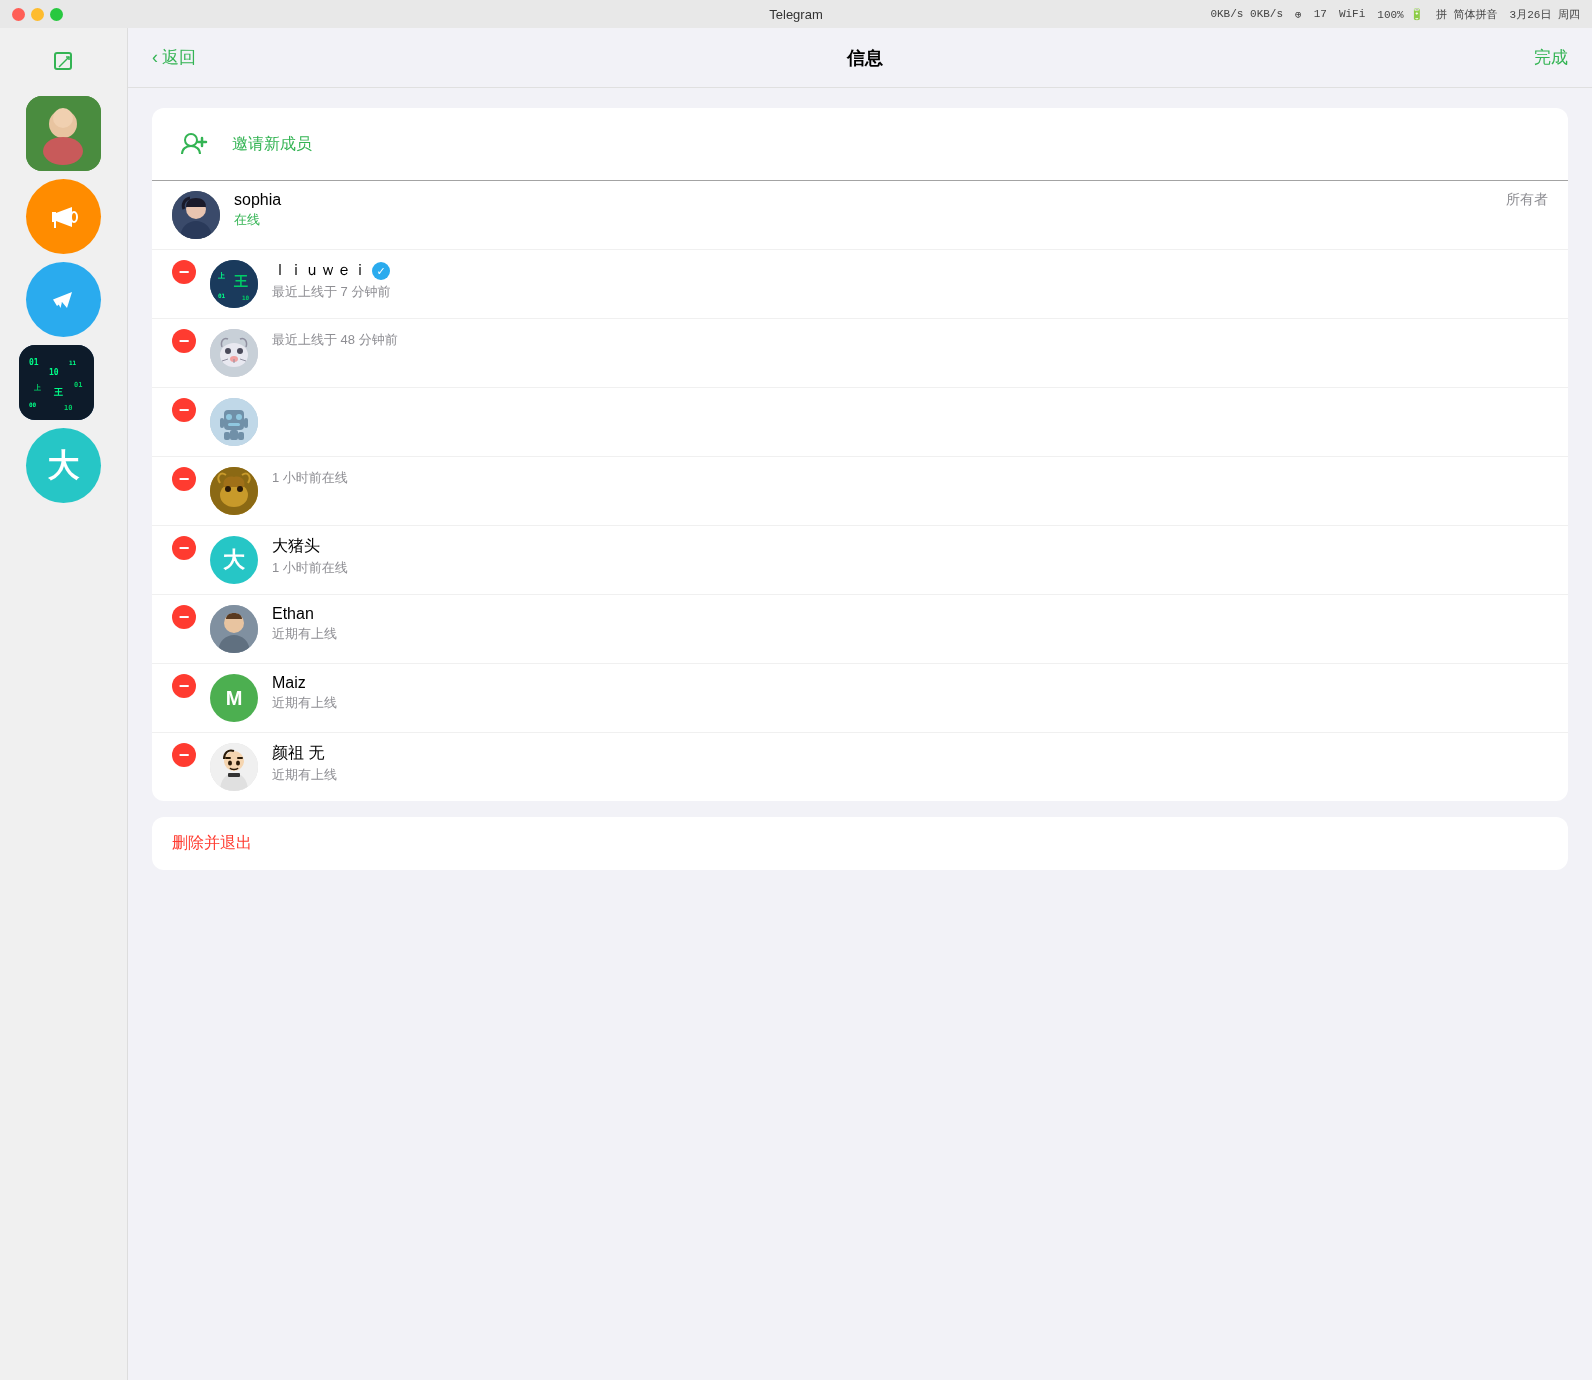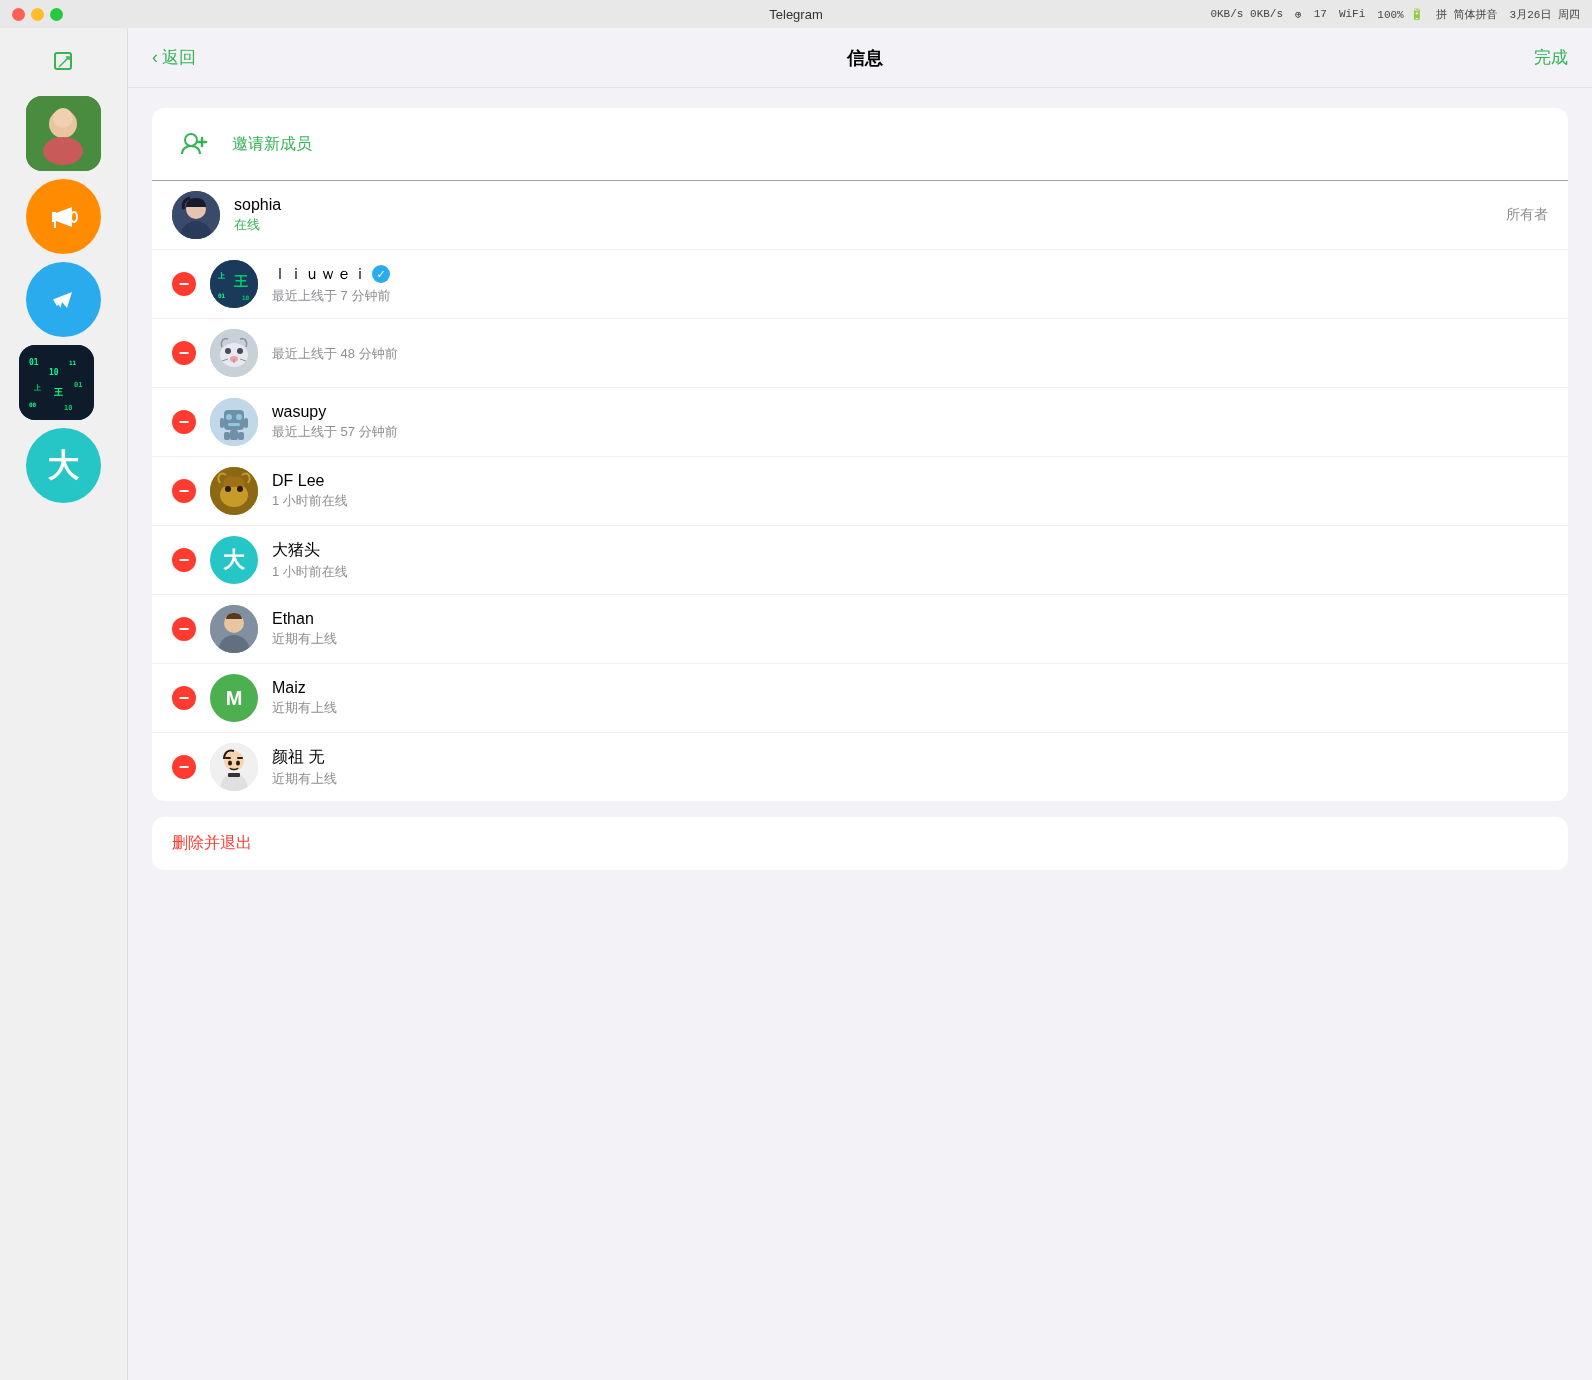--- a/index.html
+++ b/index.html
@@ -190,21 +190,20 @@
     }
     .invite-text {
       font-size: 16px;
       color: #34b454;
       font-weight: 400;
     }
 
     
     .member-row {
       display: flex;
-      align-items: center;
       padding: 10px 20px;
       border-bottom: 1px solid #f0f0f0;
       position: relative;
       min-height: 64px;
     }
     .member-row:last-child {
       border-bottom: none;
     }
 
     .remove-btn {
@@ -491,41 +490,36 @@
               <circle cx="19" cy="19" r="3" fill="#90c8e0"></circle>
               <circle cx="29" cy="19" r="3" fill="#90c8e0"></circle>
               <rect x="18" y="25" width="12" height="3" rx="1.5" fill="#90c8e0"></rect>
               <rect x="20" y="32" width="8" height="10" rx="2" fill="#7090a8"></rect>
               <rect x="14" y="34" width="6" height="8" rx="2" fill="#7090a8"></rect>
               <rect x="28" y="34" width="6" height="8" rx="2" fill="#7090a8"></rect>
               <rect x="10" y="20" width="4" height="10" rx="2" fill="#7090a8"></rect>
               <rect x="34" y="20" width="4" height="10" rx="2" fill="#7090a8"></rect>
             </svg>
           </div>
-          <div class="member-info">
-            <div class="member-name">wasupy</div>
-            <div class="member-status">最近上线于 57 分钟前</div>
-          </div>
         </div>
 
         <div class="member-row">
           <div class="remove-btn">−</div>
           <div class="member-avatar av-dragon" style="overflow:hidden;">
             <svg width="48" height="48" viewBox="0 0 48 48">
               <rect width="48" height="48" fill="#8b6914"></rect>
               <ellipse cx="24" cy="28" rx="14" ry="12" fill="#c89a2a"></ellipse>
               <path d="M14 20 C12 14 16 8 24 10 C32 8 36 14 34 20" fill="#a07018"></path>
               <circle cx="18" cy="22" r="3" fill="#2a1a08"></circle>
               <circle cx="30" cy="22" r="3" fill="#2a1a08"></circle>
               <path d="M10 16 C6 10 10 4 16 8" stroke="#c89a2a" stroke-width="2" fill="none"></path>
               <path d="M38 16 C42 10 38 4 32 8" stroke="#c89a2a" stroke-width="2" fill="none"></path>
             </svg>
           </div>
           <div class="member-info">
-            <div class="member-name">DF Lee</div>
             <div class="member-status">1 小时前在线</div>
           </div>
         </div>
 
         <div class="member-row">
           <div class="remove-btn">−</div>
           <div class="member-avatar" style="background:#26c6c6; font-size:22px; font-weight:bold; color:white;">
             <span>大</span>
           </div>
           <div class="member-info">

